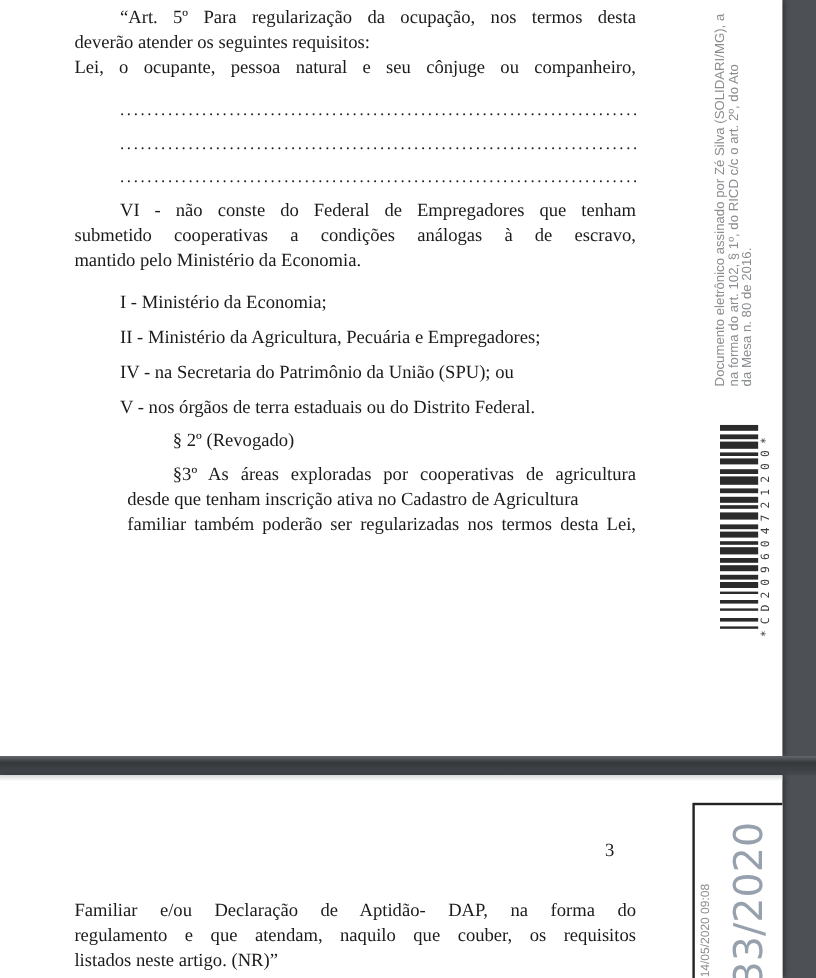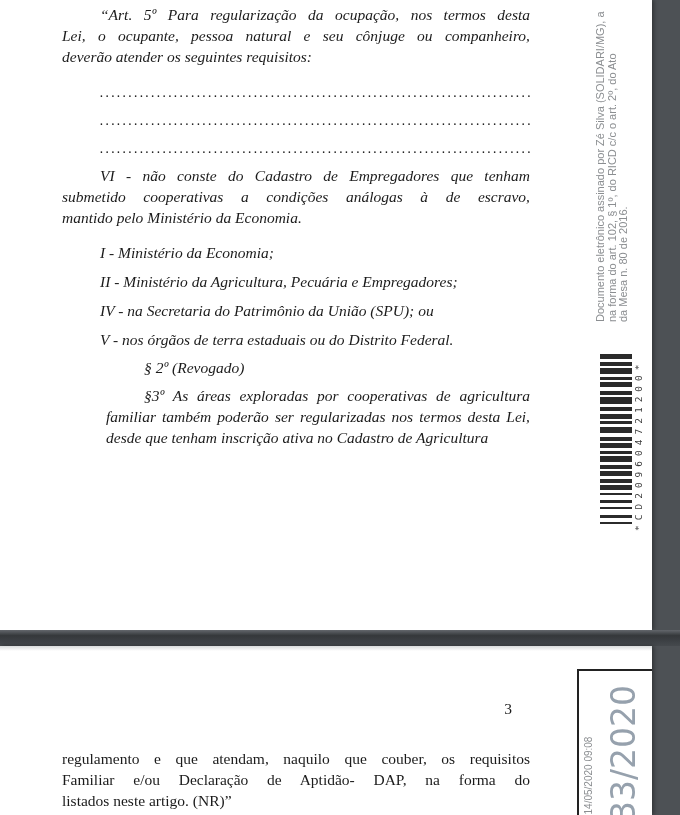--- a/index.html
+++ b/index.html
@@ -24,21 +24,21 @@
   #page2::before{
     content:"";position:absolute;left:0;top:0;width:100%;height:5px;
     background:linear-gradient(to bottom,#d9dbdc,#ffffff);
   }
 
   
   .textcol{
     position:absolute;left:62px;width:468px;
     font-size:15.5px;line-height:21px;color:#1b1b1b;
   }
-  #page1 .textcol{top:4px;font-style:italic;}
+  #page1 .textcol{top:4px;}
   #page2 .textcol{top:0;}
   .ln{text-align:justify;text-align-last:justify;}
   .ln.last{text-align-last:left;}
   .ind{text-indent:38px;}
   .para{margin:0;}
   .dotsblock{margin-top:12px;}
   .dots{
     white-space:nowrap;overflow:hidden;
     letter-spacing:2.2px;line-height:28px;font-size:14px;
     text-indent:38px;color:#1b1b1b;
@@ -93,47 +93,47 @@
   #page2 .rot{position:absolute;}
 </style>
 </head>
 <body style="background: rgb(77, 81, 85);">
 
 <div class="page" id="page1">
   <div class="textcol">
 
     <div class="para">
       <div class="ln ind">“Art. 5º Para regularização da ocupação, nos termos desta</div>
+      <div class="ln last">deverão atender os seguintes requisitos:</div>
       <div class="ln">Lei, o ocupante, pessoa natural e seu cônjuge ou companheiro,</div>
-      <div class="ln last">deverão atender os seguintes requisitos:</div>
     </div>
 
     <div class="dotsblock">
       <div class="dots">.......................................................................................................</div>
       <div class="dots">.......................................................................................................</div>
       <div class="dots">.......................................................................................................</div>
     </div>
 
     <div class="para m2">
-      <div class="ln ind">VI - não conste do Cadastro de Empregadores que tenham</div>
+      <div class="ln ind">VI - não conste do Federal de Empregadores que tenham</div>
       <div class="ln">submetido cooperativas a condições análogas à de escravo,</div>
       <div class="ln last">mantido pelo Ministério da Economia.</div>
     </div>
 
 
     <div class="item m3">I - Ministério da Economia;</div>
     <div class="item m8">II - Ministério da Agricultura, Pecuária e Empregadores;</div>
     <div class="item m8">IV - na Secretaria do Patrimônio da União (SPU); ou</div>
     <div class="item m8">V - nos órgãos de terra estaduais ou do Distrito Federal.</div>
     <div class="item m7">§ 2º (Revogado)</div>
 
     <div class="para m7">
       <div class="ln ind">§3º As áreas exploradas por cooperativas de agricultura</div>
+      <div class="ln last">desde que tenham inscrição ativa no Cadastro de Agricultura</div>
       <div class="ln">familiar também poderão ser regularizadas nos termos desta Lei,</div>
-      <div class="ln last">desde que tenham inscrição ativa no Cadastro de Agricultura</div>
     </div>
   </div>
 
   <div class="rot" id="signature-note">
     <div>Documento eletrônico assinado por Zé Silva (SOLIDARI/MG), a</div>
     <div>na forma do art. 102, § 1º, do RICD c/c o art. 2º, do Ato</div>
     <div>da Mesa n. 80 de 2016.</div>
   </div>
 
   <div id="barcode"><svg width="32" height="176" xmlns="http://www.w3.org/2000/svg">
@@ -164,22 +164,22 @@
       </svg></div>
   <div class="rot" id="barcode-label">*CD209604721200*</div>
 </div>
 
 <div id="page-gap"></div>
 
 <div class="page" id="page2">
   <div class="textcol">
     <div id="page-number">3</div>
     <div class="para">
+      <div class="ln">Familiar e/ou Declaração de Aptidão- DAP, na forma do</div>
       <div class="ln">regulamento e que atendam, naquilo que couber, os requisitos</div>
-      <div class="ln">Familiar e/ou Declaração de Aptidão- DAP, na forma do</div>
       <div class="ln last">listados neste artigo.  (NR)”</div>
     </div>
   </div>
 
   <div id="stamp-box"></div>
   <div class="rot" id="stamp-datetime">: 14/05/2020 09:08</div>
   <div class="rot" id="stamp-number">533/2020</div>
 </div>
 
 </body></html>

